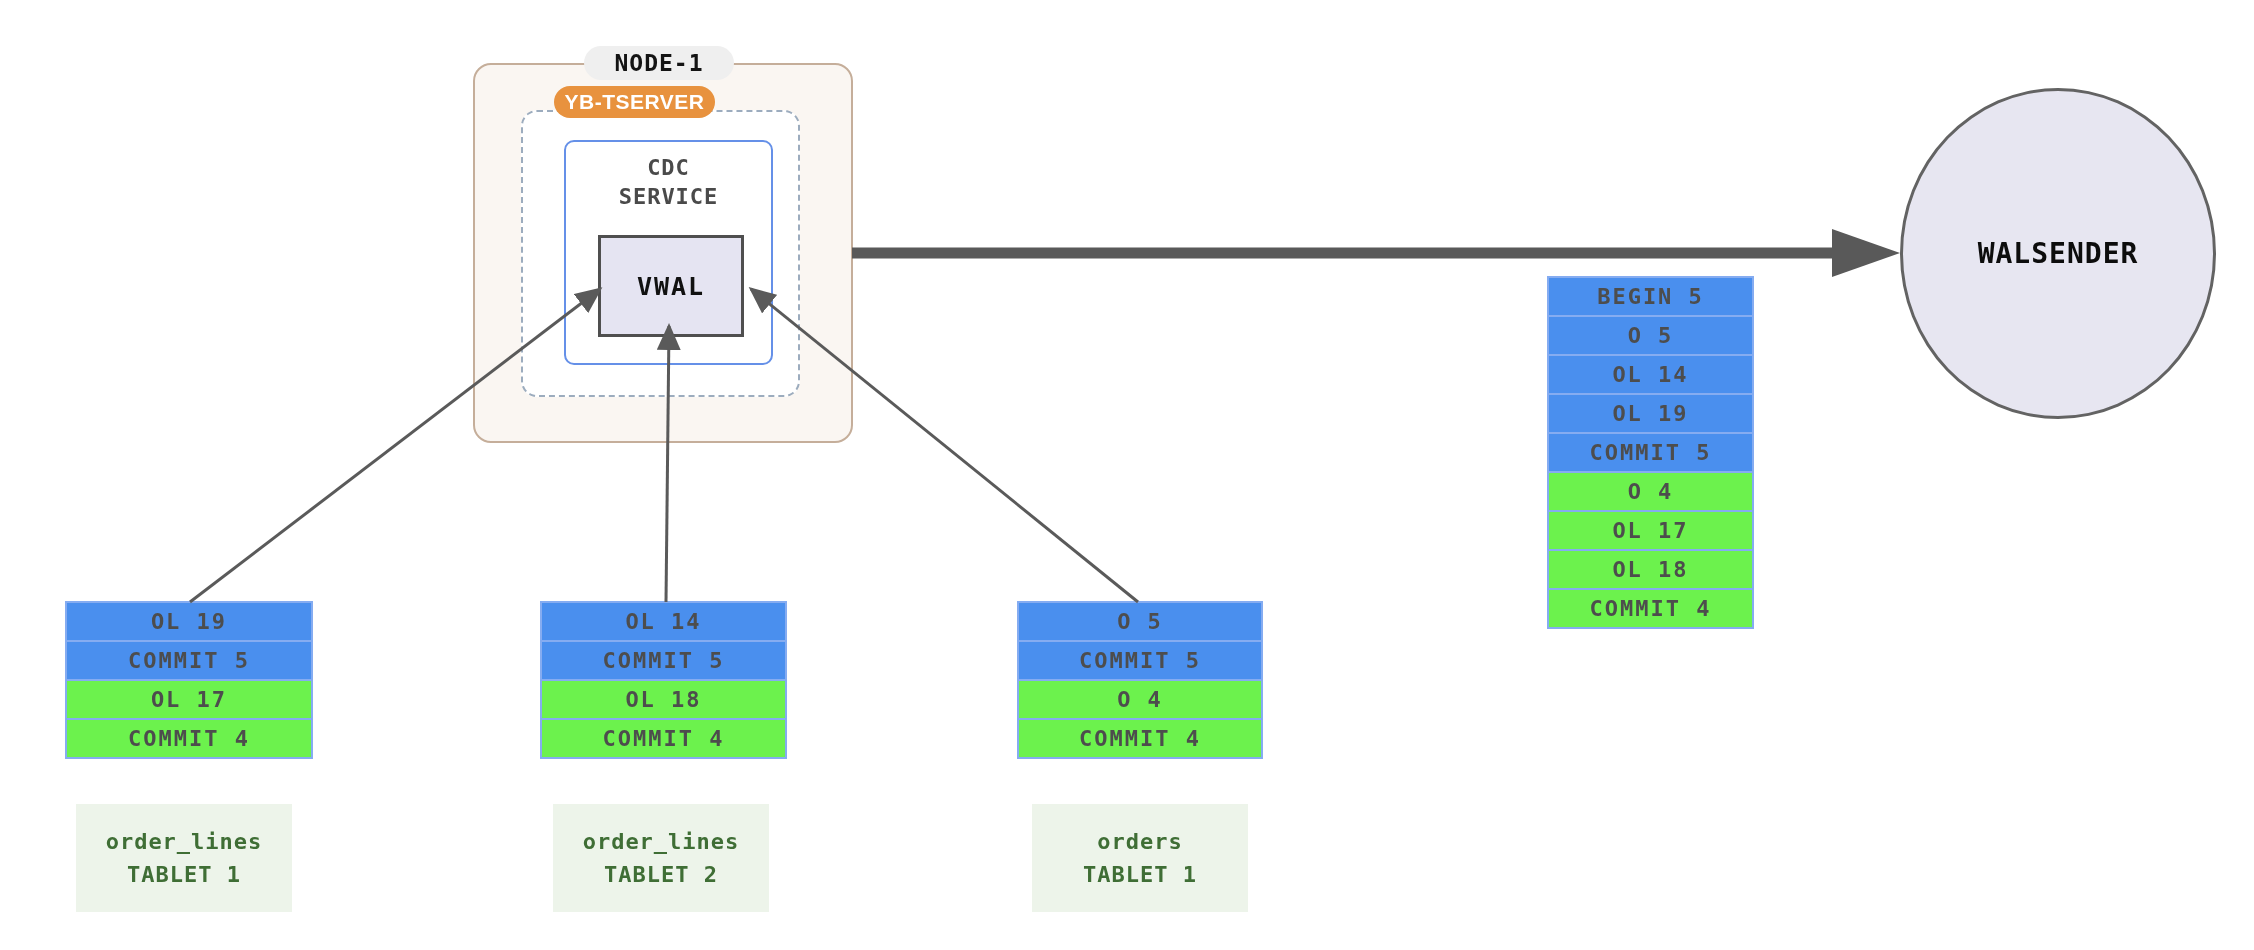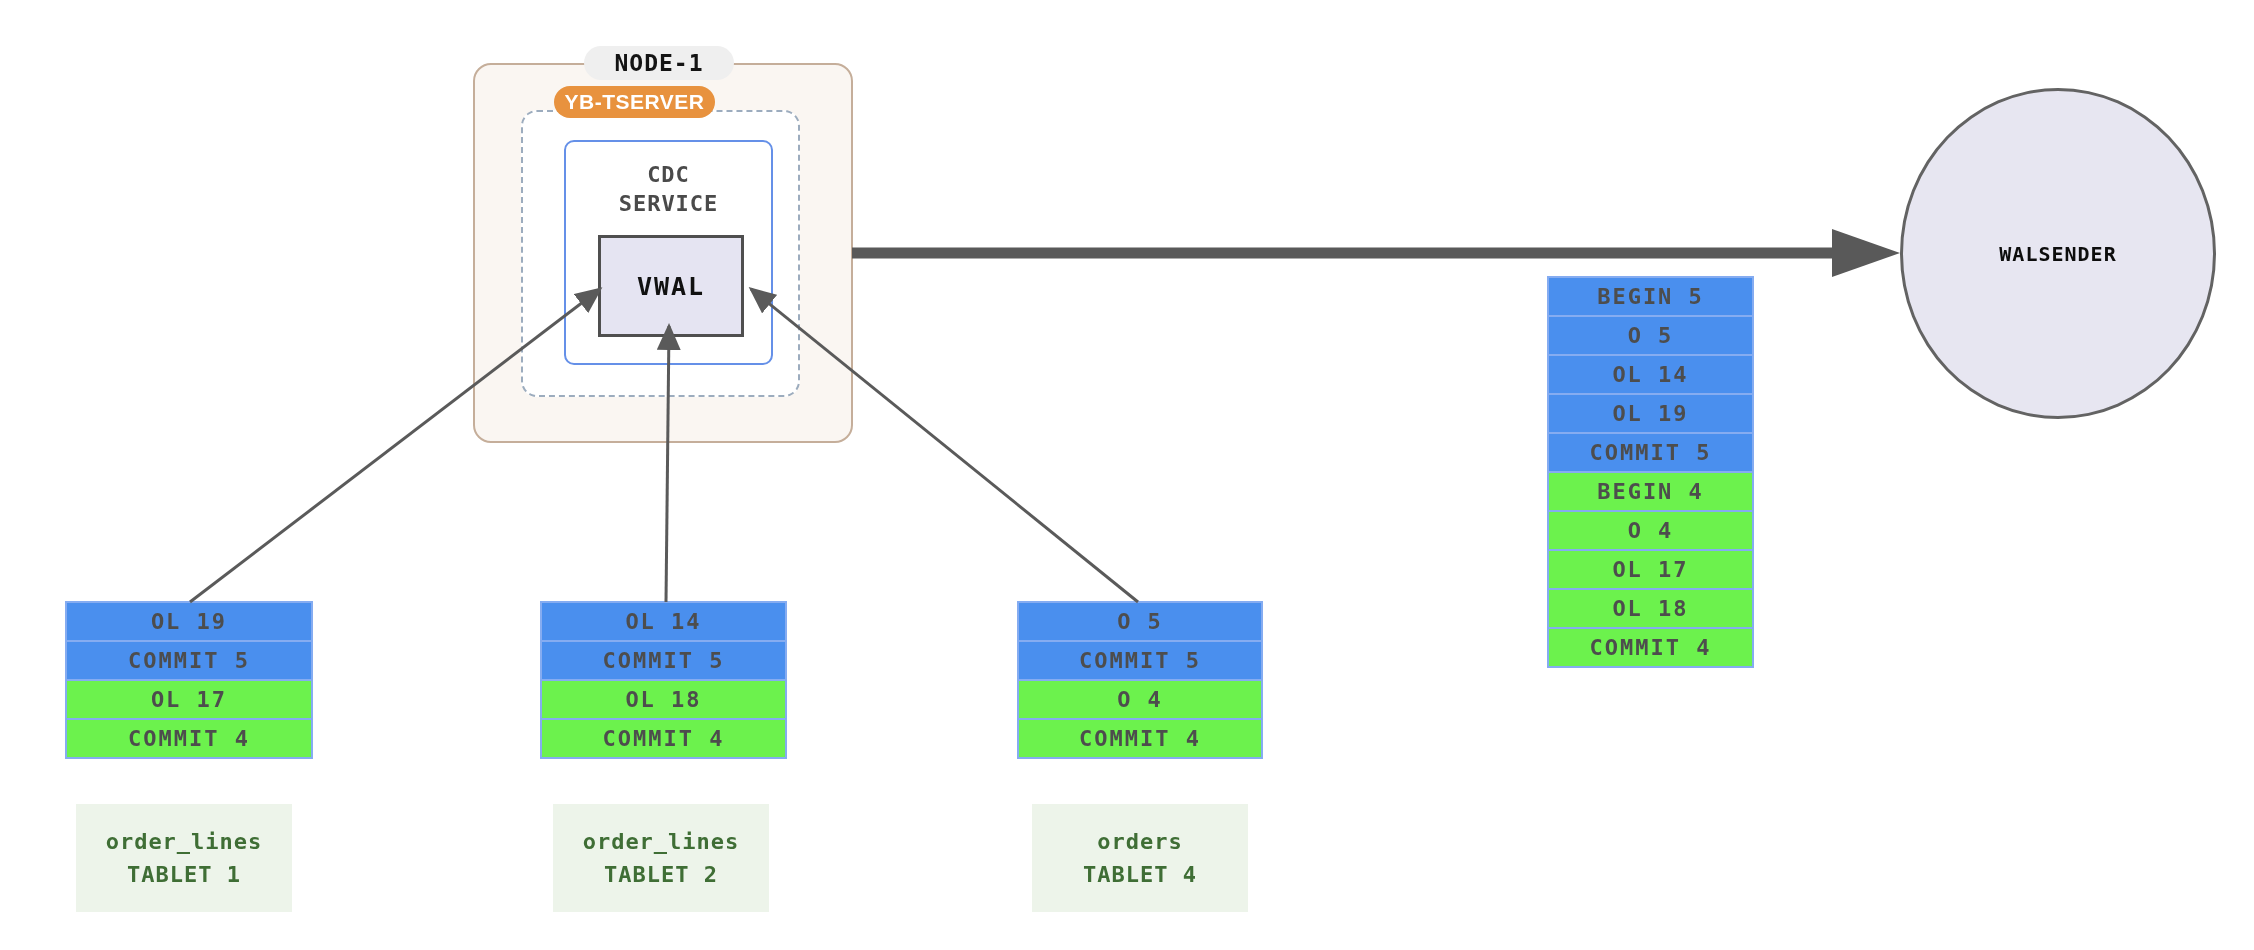--- a/index.html
+++ b/index.html
@@ -28,35 +28,35 @@
   }
   .dashed-box {
     left:521px; top:110px; width:279px; height:287px; background:#ffffff;
     border:2.5px dashed #9cacbe; border-radius:16px; z-index:2;
   }
   .cdc-box {
     left:564px; top:140px; width:209px; height:225px; background:#ffffff;
     border:2px solid #6590e8; border-radius:10px; z-index:3;
   }
   .cdc-label {
-    left:564px; top:160px; width:209px; z-index:3; text-align:center;
+    left:564px; top:153px; width:209px; z-index:3; text-align:center;
     font-size:22px; font-weight:bold; color:#4a4a4a; line-height:29px; letter-spacing:1px;
   }
   .vwal-box {
     left:598px; top:235px; width:146px; height:102px; background:#e5e4f2;
     border:3px solid #4f4f4f; z-index:4; display:flex; align-items:center; justify-content:center;
     font-size:25px; font-weight:bold; color:#111111; letter-spacing:2px;
   }
 
   
   .walsender {
     left:1900px; top:88px; width:316px; height:331px; background:#e7e6f1;
     border:3px solid #636363; border-radius:50%; z-index:1;
     display:flex; align-items:center; justify-content:center;
-    font-size:20px; font-weight:bold; color:#0d0d0d; letter-spacing:1px;
+    font-size:28px; font-weight:bold; color:#0d0d0d; letter-spacing:1px;
   }
 
   
   .stack { z-index:3; }
   .cell {
     box-sizing:border-box; height:41px; margin-top:-2px;
     border:2px solid #85acf1; display:flex; align-items:center; justify-content:center;
     font-size:22px; font-weight:bold; color:#4d4d4d; letter-spacing:2px;
   }
   .cell:first-child { margin-top:0; }
@@ -86,21 +86,20 @@
   <div class="abs vwal-box">VWAL</div>
 
   <div class="abs walsender">WALSENDER</div>
 
   <div class="abs stack" style="left:1515px; top:276px; width:239px;padding-left:32px;">
     <div class="cell cell-blue">BEGIN 5</div>
     <div class="cell cell-blue">O 5</div>
     <div class="cell cell-blue">OL 14</div>
     <div class="cell cell-blue">OL 19</div>
     <div class="cell cell-blue">COMMIT 5</div>
-    <div class="cell cell-green">BEGIN 4</div>
     <div class="cell cell-green">O 4</div>
     <div class="cell cell-green">OL 17</div>
     <div class="cell cell-green">OL 18</div>
     <div class="cell cell-green">COMMIT 4</div>
   </div>
 
   <div class="abs stack" style="left:65px; top:601px; width:248px;">
     <div class="cell cell-blue">OL 19</div>
     <div class="cell cell-blue">COMMIT 5</div>
     <div class="cell cell-green">OL 17</div>
@@ -118,21 +117,21 @@
   <div class="abs caption pre" style="left:553px; top:804px;">order_lines
 TABLET 2</div>
 
   <div class="abs stack" style="left:1017px; top:601px; width:246px;">
     <div class="cell cell-blue">O 5</div>
     <div class="cell cell-blue">COMMIT 5</div>
     <div class="cell cell-green">O 4</div>
     <div class="cell cell-green">COMMIT 4</div>
   </div>
   <div class="abs caption pre" style="left:1032px; top:804px;">orders
-TABLET 4</div>
+TABLET 1</div>
 
   <svg class="abs arrows" viewBox="0 0 2254 950">
     <defs>
       <marker id="ah" markerWidth="9" markerHeight="8" refX="8" refY="4" orient="auto">
         <path d="M0,0 L9,4 L0,8 z" fill="#5a5a5a"></path>
       </marker>
     </defs>
 
     <g>
       <line x1="852" y1="253" x2="1834" y2="253" stroke="#595959" stroke-width="11"></line>

